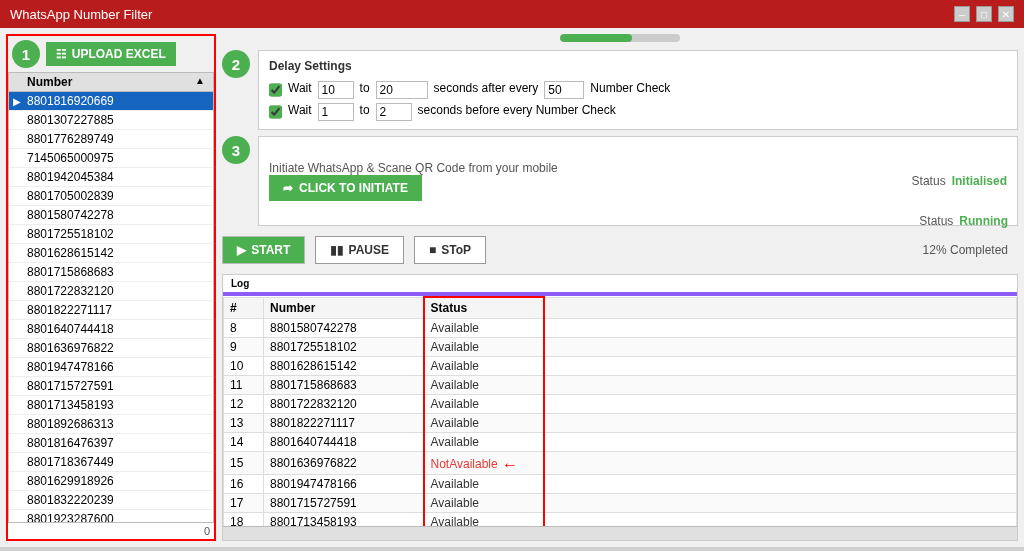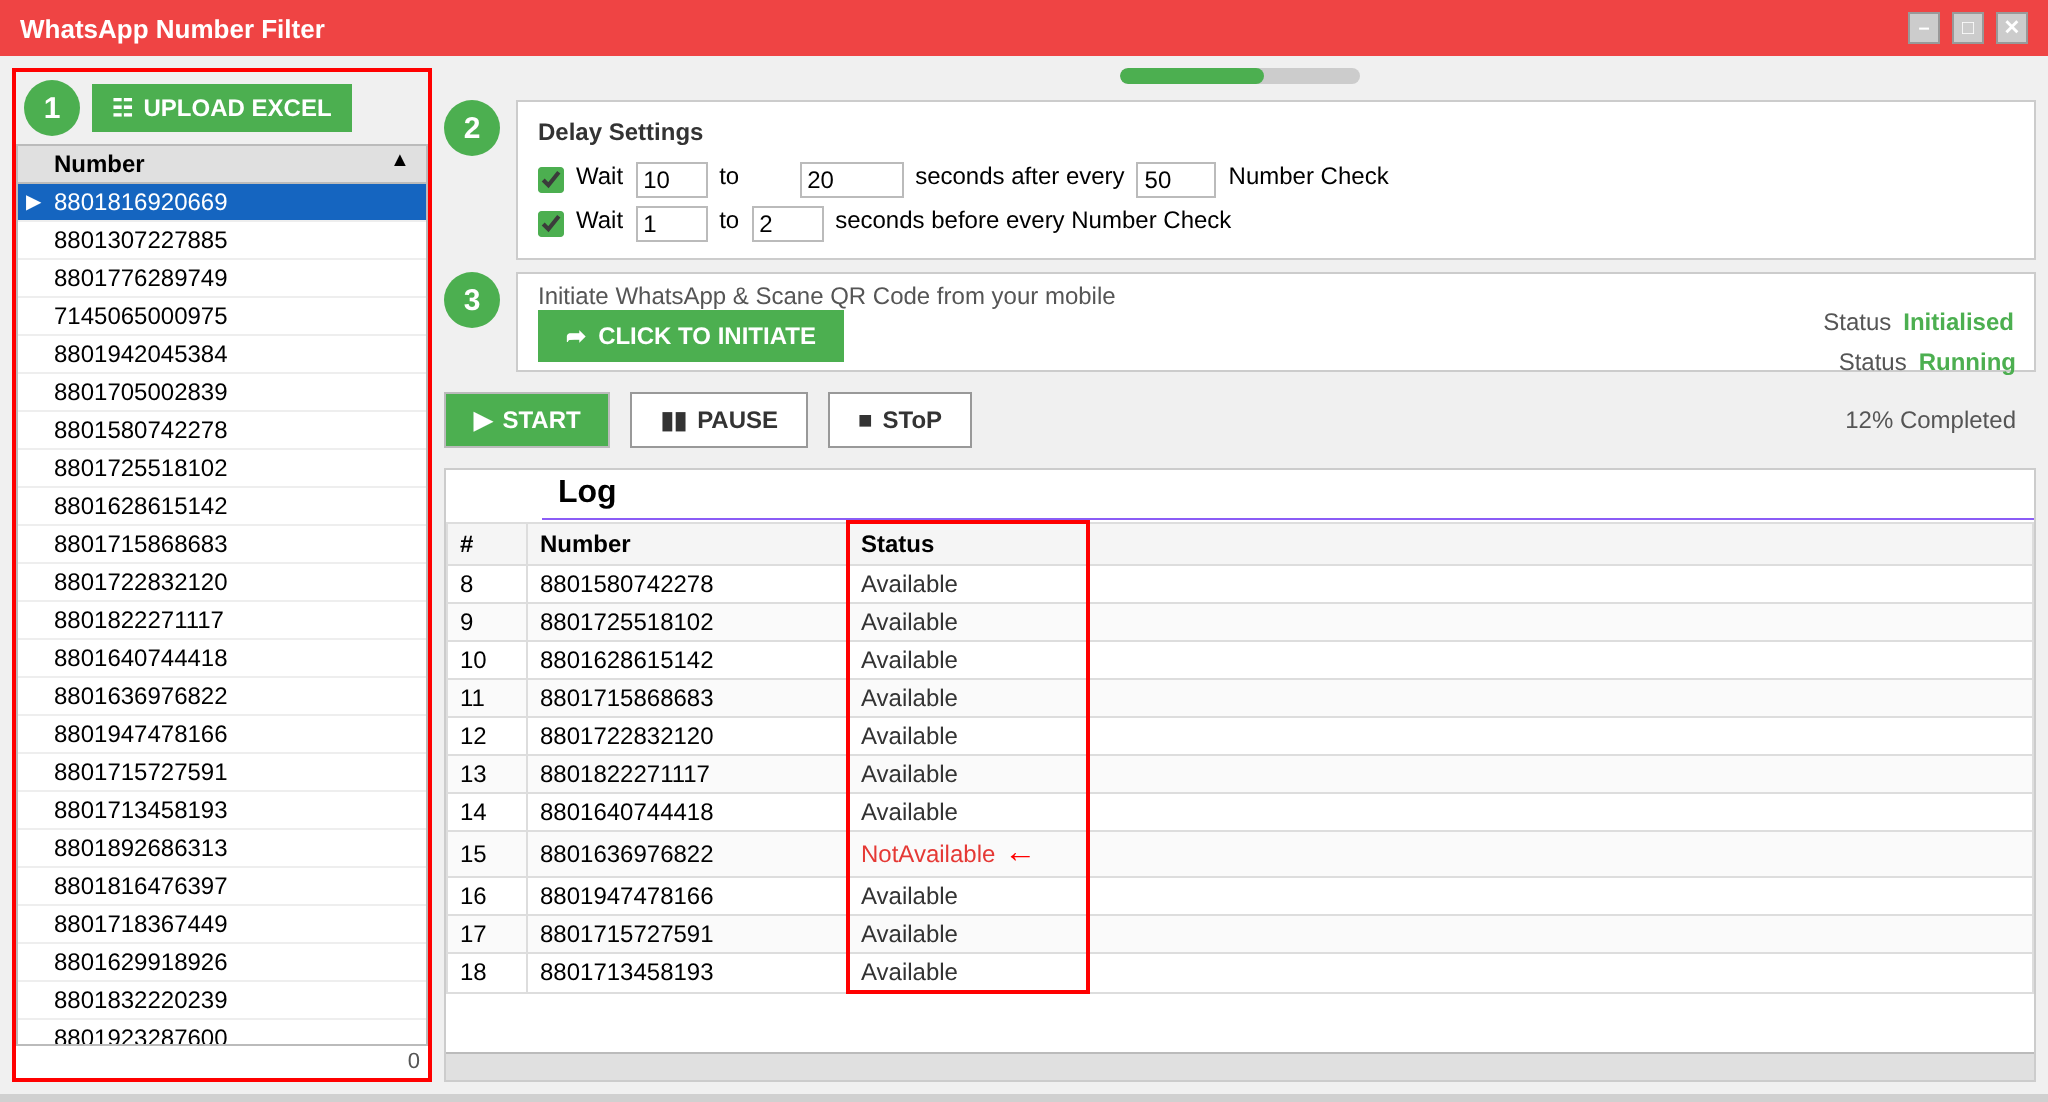--- a/index.html
+++ b/index.html
@@ -5,25 +5,25 @@
     * { box-sizing: border-box; margin: 0; padding: 0; }
     body {
       font-family: Arial, sans-serif;
       font-size: 12px;
       background: #d0d0d0;
       width: 1024px;
       height: 551px;
       overflow: hidden;
     }
     .title-bar {
-      background: #ef4444;
+      background: #b91c1c;
       color: white;
       padding: 6px 10px;
       font-size: 13px;
-      font-weight: bold;
+      font-weight: normal;
       display: flex;
       align-items: center;
       justify-content: space-between;
     }
     .title-bar-controls {
       display: flex;
       gap: 6px;
     }
     .title-bar-btn {
       width: 16px;
@@ -153,21 +153,21 @@
     .delay-row input[type="checkbox"] { accent-color: #4caf50; }
     .delay-row input[type="number"] {
       width: 36px;
       border: 1px solid #bbb;
       padding: 1px 3px;
       font-size: 12px;
     }
     .initiate-section {
       background: white;
       border: 1px solid #ccc;
-      padding: 4px 10px;
+      padding: 24px 10px;
       display: flex;
       align-items: center;
       gap: 10px;
       position: relative;
     }
     .initiate-text { color: #555; font-size: 12px; }
     .initiate-btn {
       background: #4caf50;
       color: white;
       border: none;
@@ -220,23 +220,22 @@
       flex: 1;
       background: white;
       border: 1px solid #ccc;
       display: flex;
       flex-direction: column;
       overflow: hidden;
     }
     .log-title {
       padding: 3px 8px;
       font-weight: bold;
-      border-bottom: 1px solid #8b5cf6;
-      font-size: 16px;
-      margin-left: 48px;
+      border-bottom: 4px solid #8b5cf6;
+      font-size: 10px;
     }
     .log-table-container {
       flex: 1;
       overflow-y: auto;
       position: relative;
     }
     .log-table {
       width: 100%;
       border-collapse: collapse;
       font-size: 12px;
@@ -407,21 +406,21 @@
       <div class="step-circle">
         <span>2</span>
       </div>
       <div class="delay-section" style="flex:1;">
         <div class="delay-title">Delay Settings</div>
         <div class="delay-row">
           <input type="checkbox" checked="" style="">
           <span>Wait</span>
           <input type="number" value="10" style="width: 36px;">
           <span>to</span>
-          <input type="number" value="20" style="width: 52px; margin-left: 24px;">
+          <input type="number" value="20" style="width: 52px;">
           <span>seconds after every</span>
           <input type="number" value="50" style="width: 40px;">
           <span>Number Check</span>
         </div>
         <div class="delay-row">
           <input type="checkbox" checked="" style="">
           <span>Wait</span>
           <input type="number" value="1" style="width: 36px;">
           <span>to</span>
           <input type="number" value="2" style="width: 36px;">

